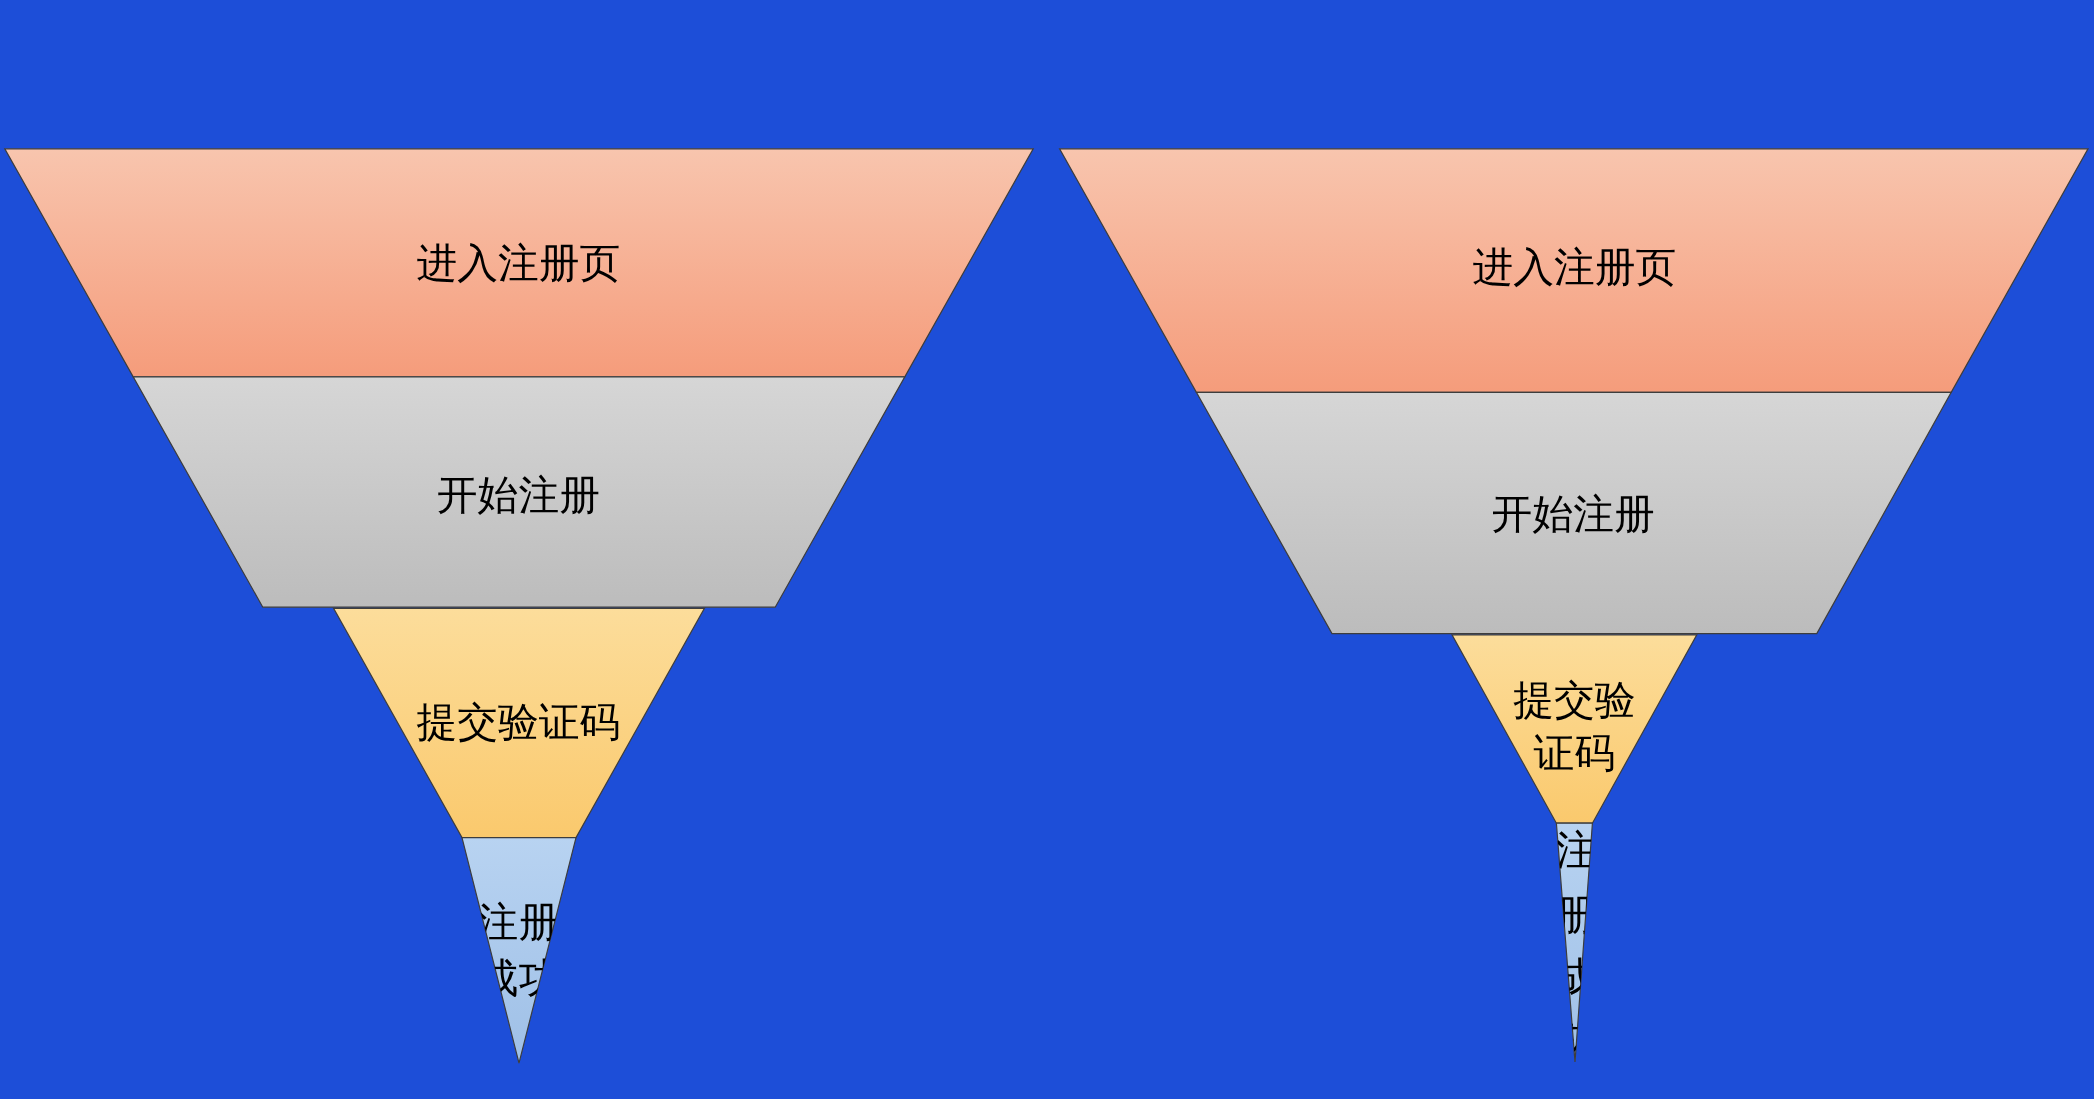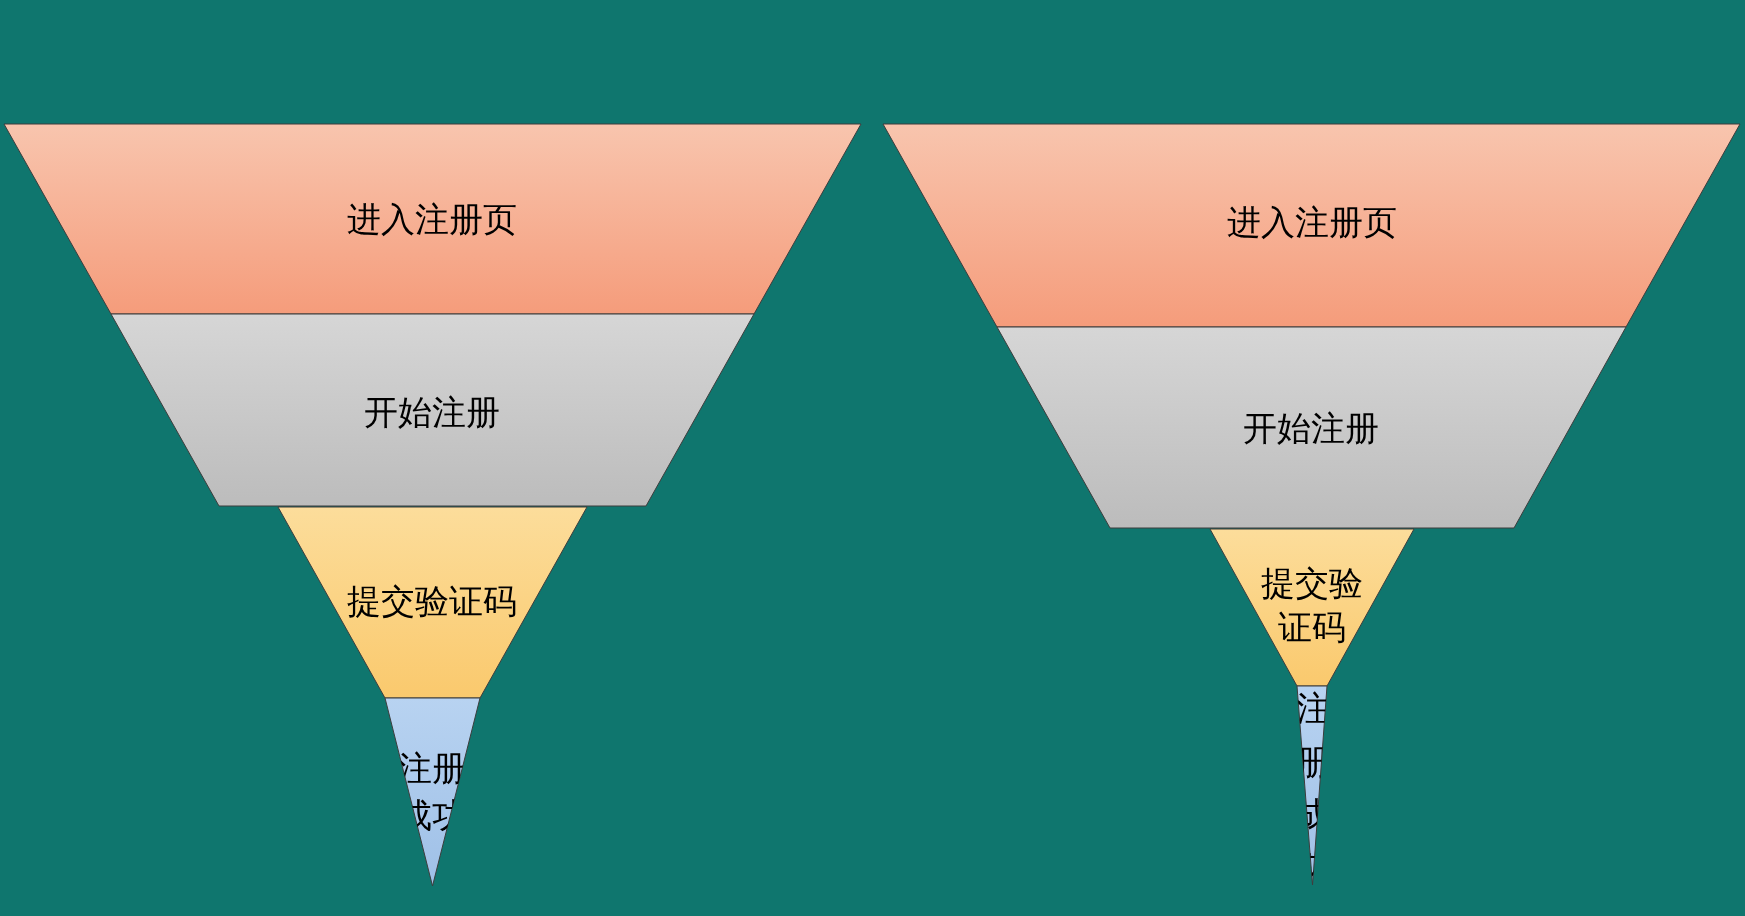--- a/index.html
+++ b/index.html
@@ -4,21 +4,21 @@
 <style>
   html, body {
     margin: 0;
     padding: 0;
     background: #000000;
   }
   .canvas {
     position: relative;
     width: 1745px;
     height: 916px;
-    background: #0f766e;
+    background: #1d4ed8;
     overflow: hidden;
     font-family: "Liberation Sans", sans-serif;
   }
   svg text {
     font-family: "Liberation Sans", sans-serif;
     font-size: 34px;
     fill: #000000;
   }
 </style>
 </head>

